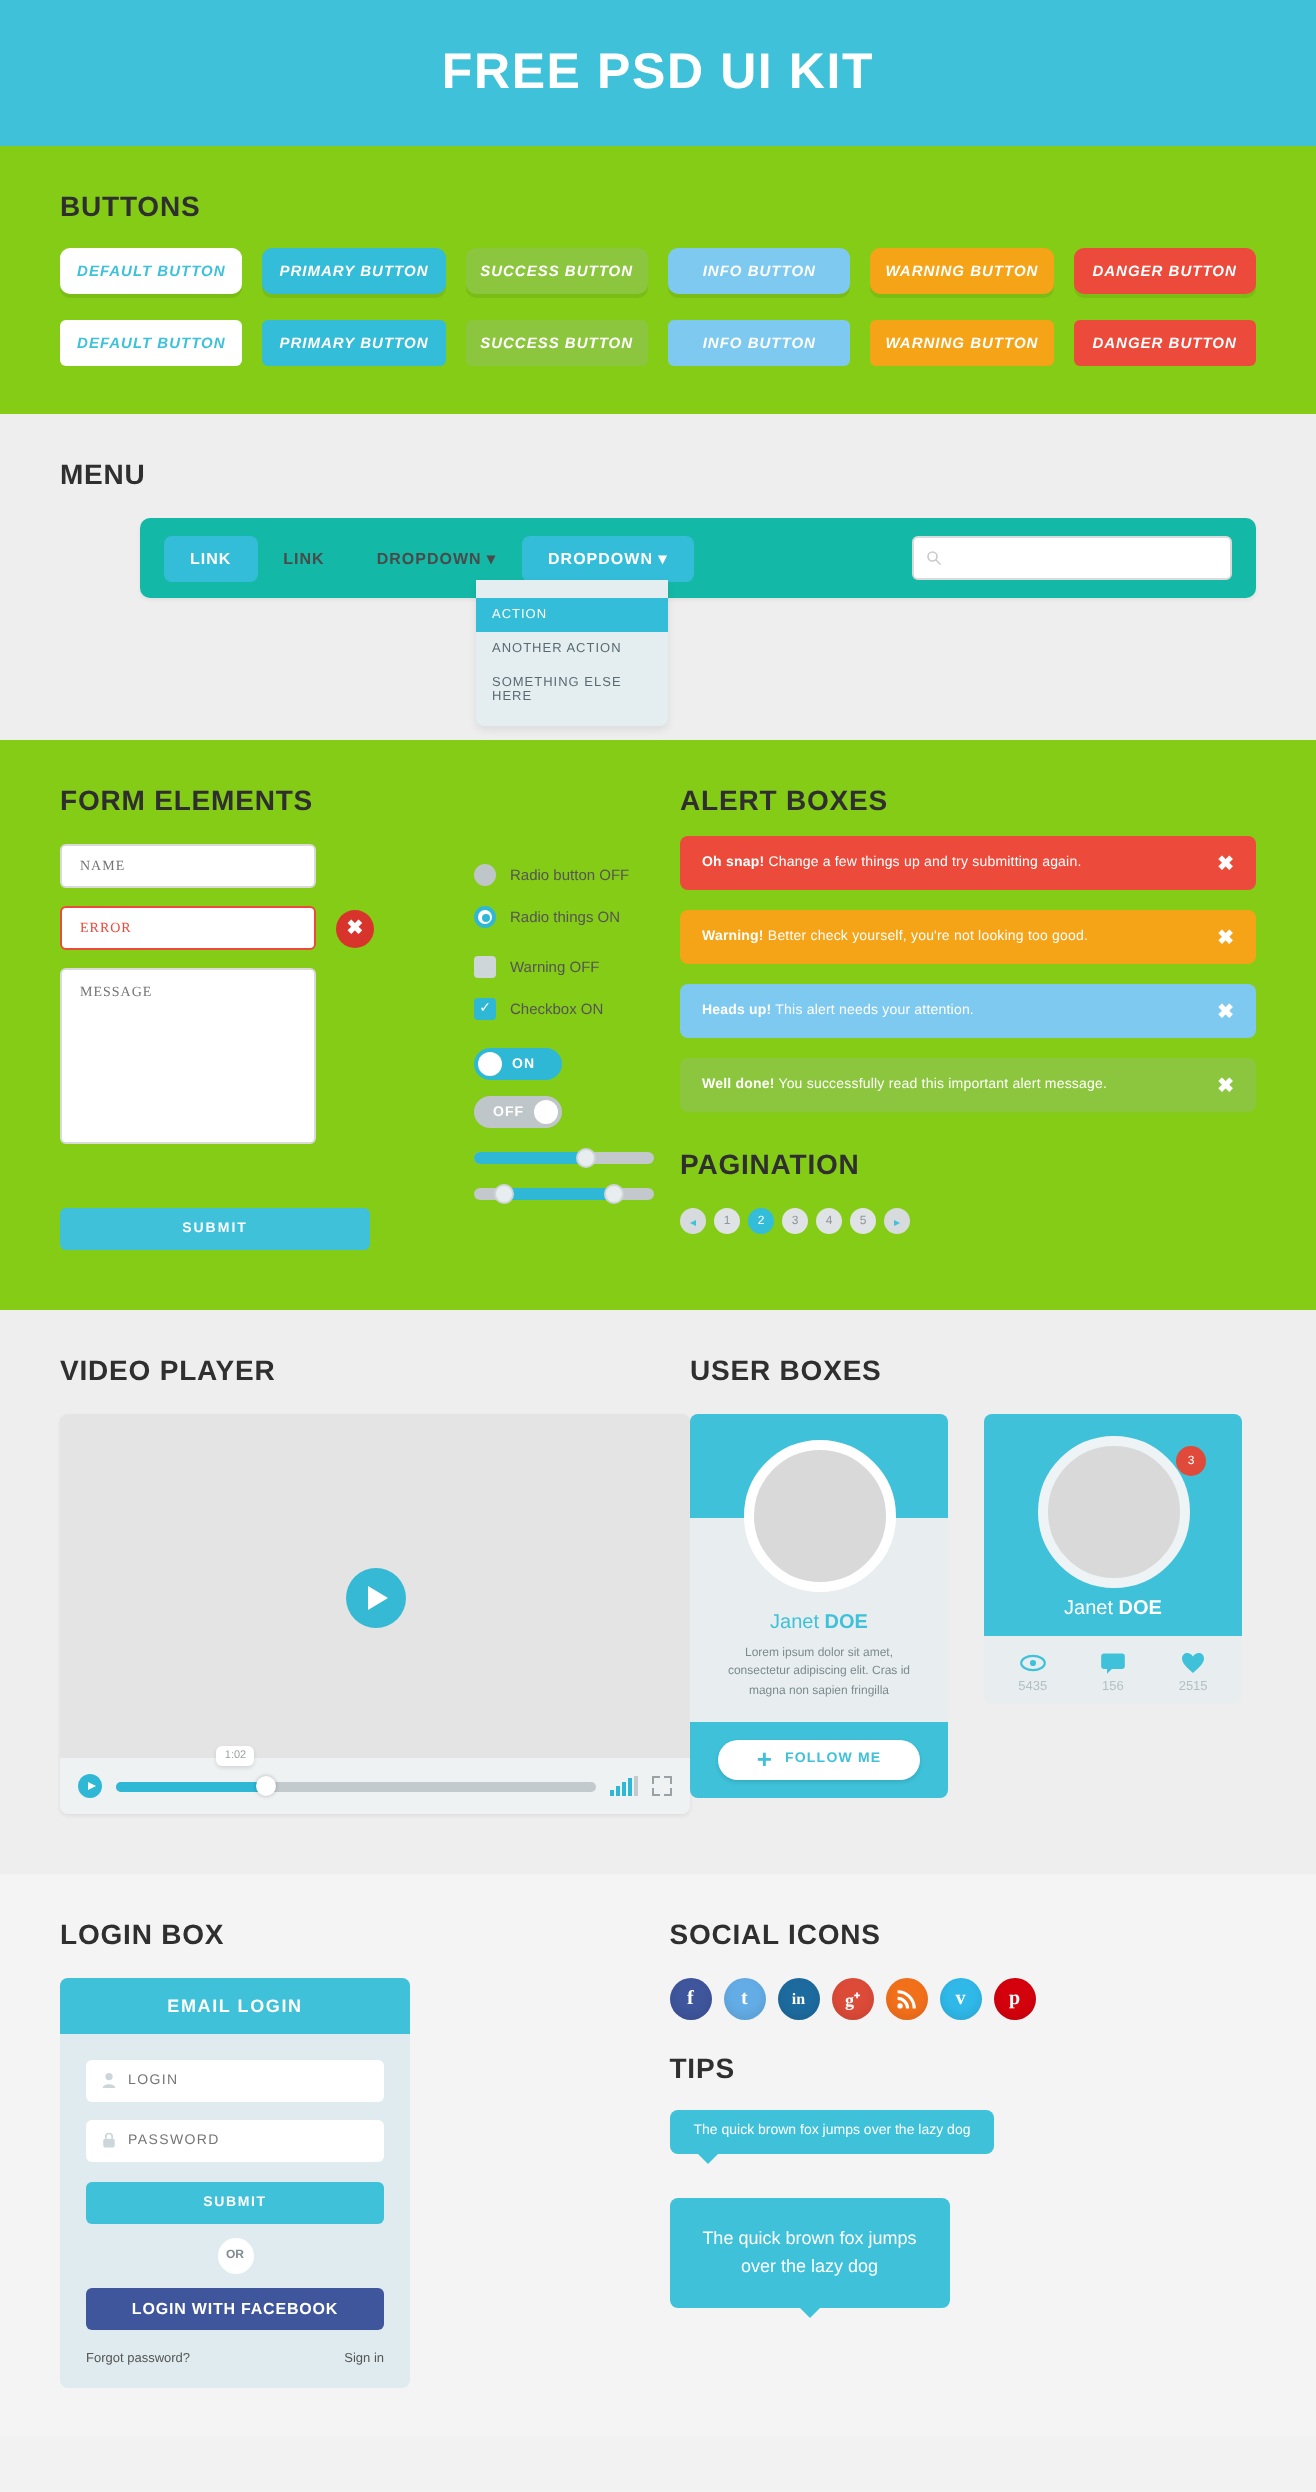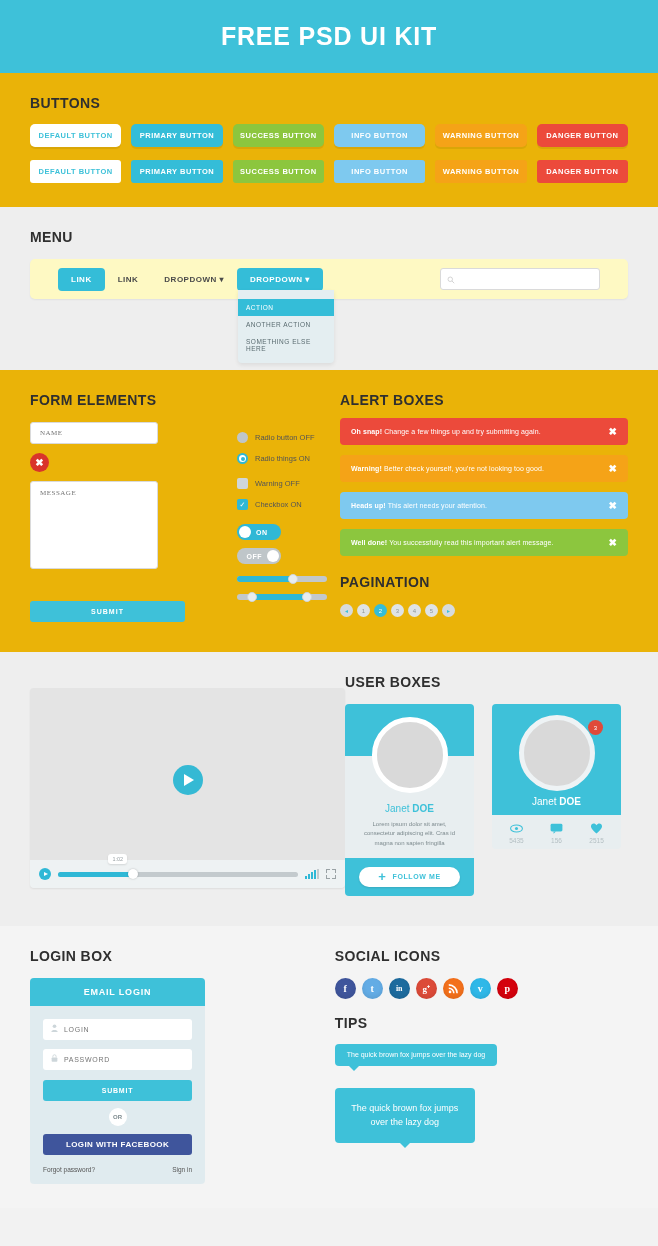--- a/index.html
+++ b/index.html
@@ -22,21 +22,21 @@
   }
   .header h1 {
     color: #ffffff;
     font-size: 25px;
     font-weight: bold;
     letter-spacing: 0.8px;
   }
 
   
   .section { padding: 0 30px; position: relative; }
-  .sec-white { background: #eab308; }
+  .sec-white { background: #84cc16; }
   .sec-grey  { background: #eeeeee; }
   .sec-light { background: #f4f4f4; }
   .sec-title {
     font-size: 14px;
     font-weight: bold;
     color: #2f2f2f;
     letter-spacing: 0.4px;
     text-transform: uppercase;
   }
 
@@ -48,42 +48,44 @@
     font-weight: bold;
     letter-spacing: 0.5px;
     color: #fff;
     padding: 7px 0;
     text-align: center;
     width: 101px;
     border: none;
     cursor: pointer;
     white-space: nowrap;
     font-family: "Liberation Sans", sans-serif;
+    font-style: italic;
   }
   .btn.r1 { border-radius: 5px; box-shadow: 0 2px 0 rgba(0,0,0,0.07); }
   .btn.r2 { border-radius: 3px; }
   .btn.default { background: #ffffff; color: #3ec1d9; }
   .btn.primary { background: #34bdd8; }
   .btn.success { background: #8cc63e; }
   .btn.info    { background: #7ec9ef; }
   .btn.warning { background: #f5a317; }
   .btn.danger  { background: #ec4a3b; }
 
   
   #menu-section { padding-top: 22px; padding-bottom: 22px; min-height: 163px; }
   .menu-bar {
-    background: #fef9c3;
+    background: #14b8a6;
     border-radius: 5px;
     height: 40px;
     margin-top: 14px;
     display: flex;
     align-items: center;
-    padding: 0 28px;
+    padding: 0 12px;
     box-shadow: 0 1px 2px rgba(0,0,0,0.06);
     position: relative;
+    margin-left: 40px;
   }
   .menu-item {
     font-size: 8px;
     font-weight: bold;
     letter-spacing: 0.5px;
     color: #4a4a4a;
     padding: 7px 13px;
     border-radius: 4px;
     cursor: pointer;
     white-space: nowrap;
@@ -428,20 +430,21 @@
     <div class="dd-item">SOMETHING ELSE HERE</div>
   </div>
 
   <div class="section sec-white" id="form-section">
     <div class="col-left">
       <div class="sec-title">FORM ELEMENTS</div>
       <div class="form-body">
         <div class="fields">
           <input class="inp" type="text" placeholder="NAME" style="">
           <div class="err-wrap">
+            <input class="inp error" type="text" value="ERROR" style="">
             <div class="err-badge">✖</div>
           </div>
           <textarea class="inp textarea" placeholder="MESSAGE" style=""></textarea>
           <button class="submit-btn">SUBMIT</button>
         </div>
         <div class="controls">
           <div class="ctl-row">
             <span class="radio-off"></span>
             <span class="ctl-label">Radio button OFF</span>
           </div>
@@ -507,20 +510,21 @@
         <span class="pg">3</span>
         <span class="pg">4</span>
         <span class="pg">5</span>
         <span class="pg arrow">▸</span>
       </div>
     </div>
   </div>
 
   <div class="section sec-grey" id="video-section">
     <div class="col-left">
+      <div class="sec-title">VIDEO PLAYER</div>
       <div class="video-box">
         <div class="play-big">
             <span class="tri"></span>
           </div>
         <div class="video-ctrl">
           <div class="play-sm">
               <span class="tri"></span>
             </div>
           <div class="vid-track">
             <span class="fill" style="width: 31%;"></span>

